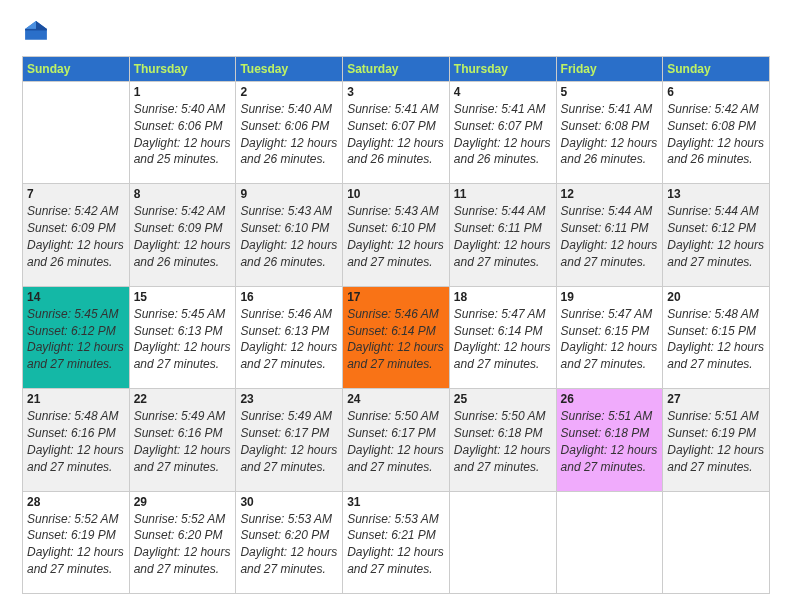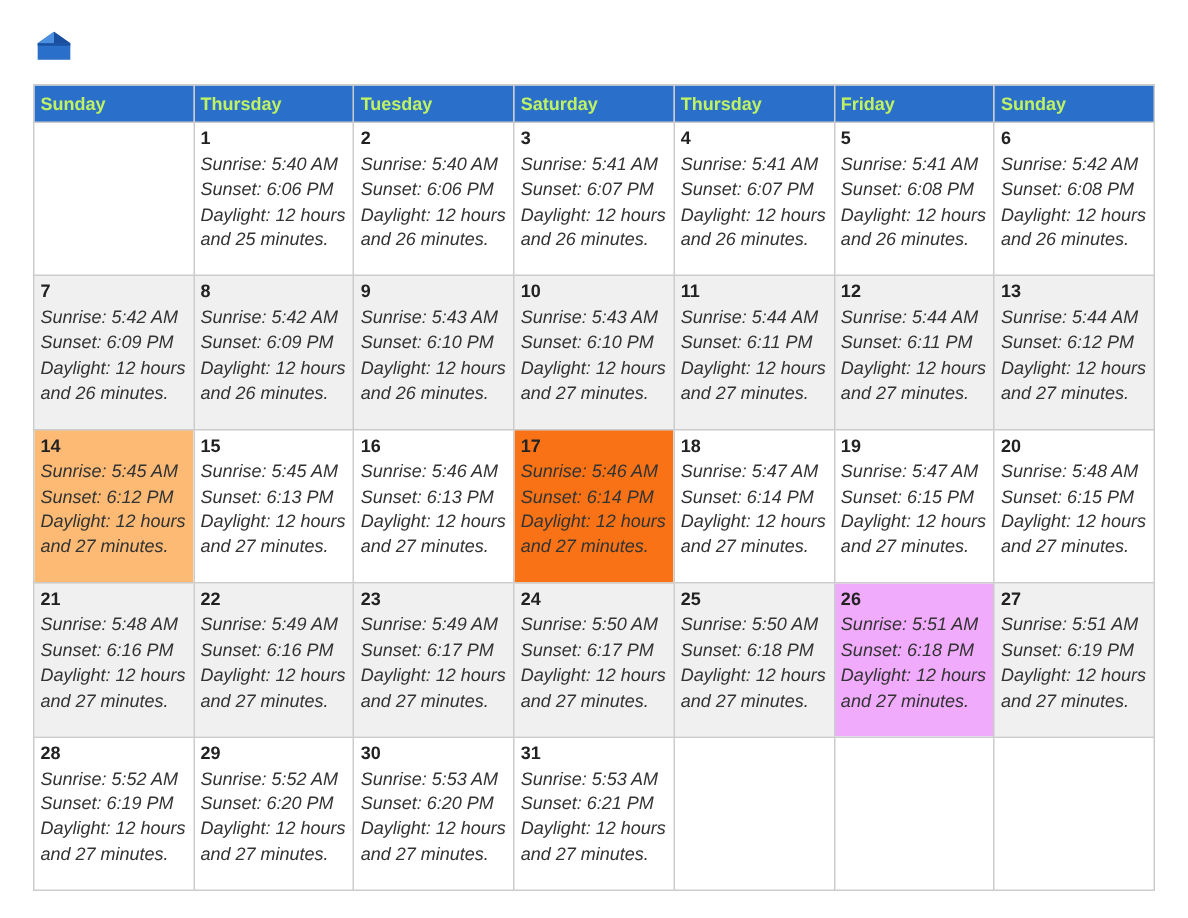--- a/index.html
+++ b/index.html
@@ -233,21 +233,21 @@
           </td>
           <td style="background: rgb(240, 240, 240);">
             <span class="day-num">13</span>
             <div class="day-info" style="white-space: pre-line;">Sunrise: 5:44 AM
 Sunset: 6:12 PM
 Daylight: 12 hours
 and 27 minutes.</div>
           </td>
         </tr>
         <tr>
-          <td style="background: #fdba74; margin-top: 10px;">
+          <td style="background: #14b8a6; margin-top: 10px;">
             <span class="day-num">14</span>
             <div class="day-info" style="white-space: pre-line;">Sunrise: 5:45 AM
 Sunset: 6:12 PM
 Daylight: 12 hours
 and 27 minutes.</div>
           </td>
           <td style="background: rgb(255, 255, 255);">
             <span class="day-num">15</span>
             <div class="day-info" style="white-space: pre-line;">Sunrise: 5:45 AM
 Sunset: 6:13 PM

